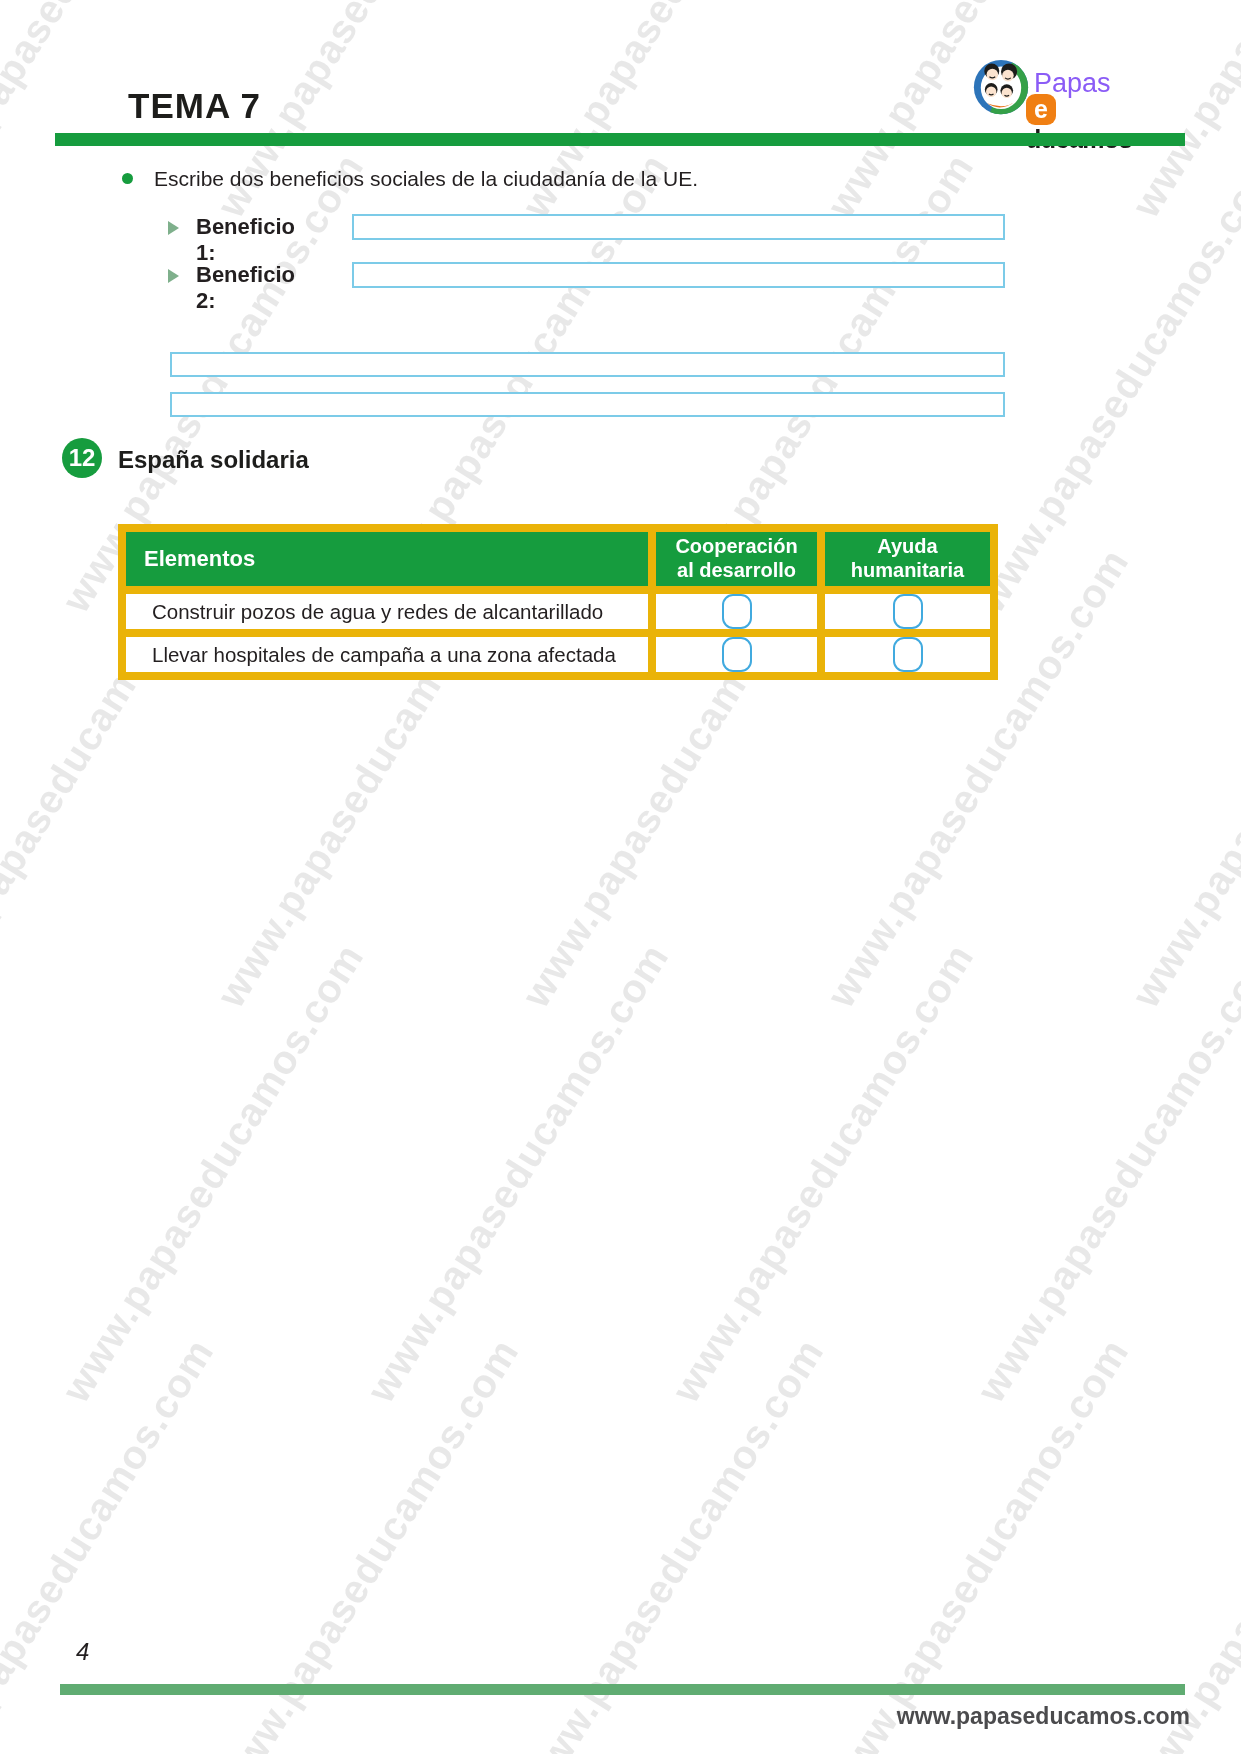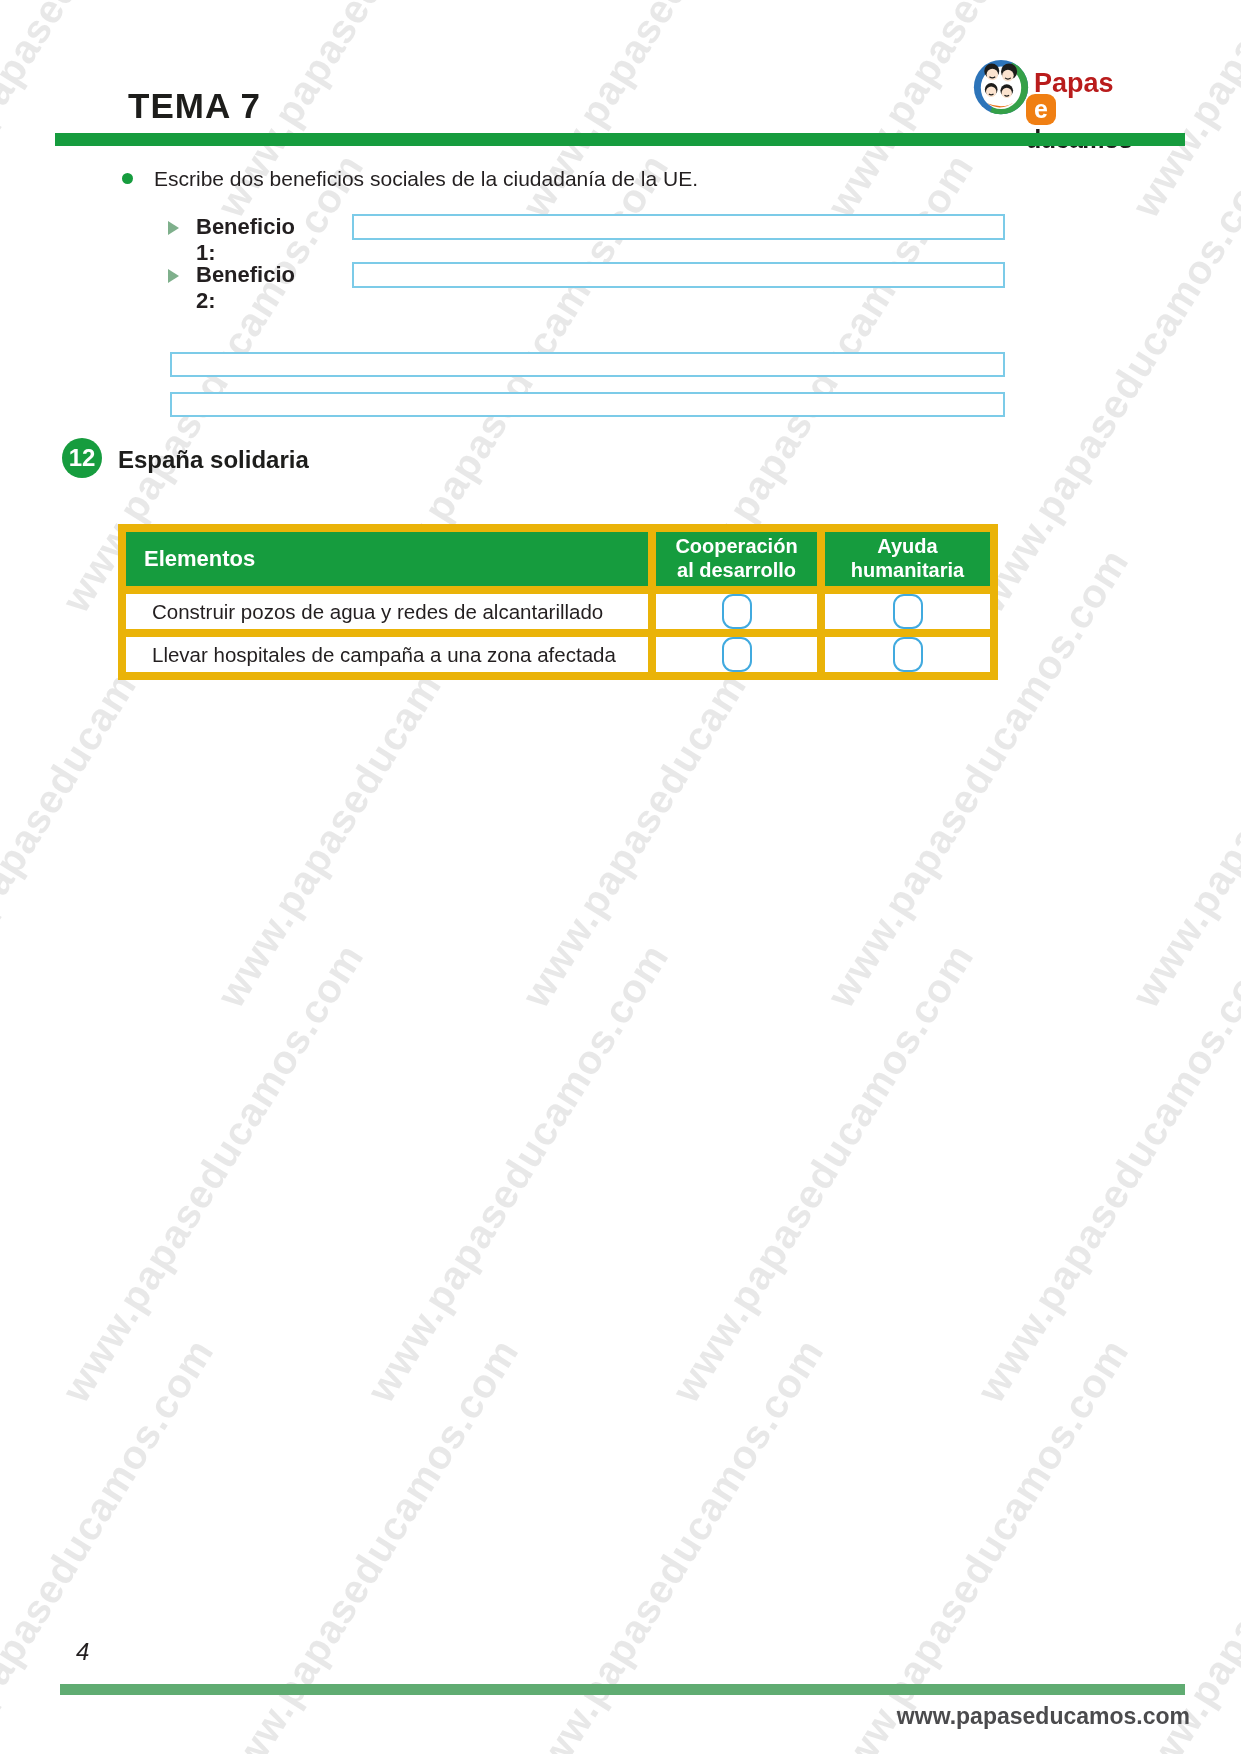--- a/index.html
+++ b/index.html
@@ -38,21 +38,21 @@
   }
   .top-rule {
     position:absolute; left:55px; top:133px; width:1130px; height:13px;
     background:#169c3e;
   }
 
   .logo { position:absolute; left:972px; top:54px; width:215px; height:70px; }
   .logo-emblem { position:absolute; left:0; top:2px; }
   .logo-line1 {
     position:absolute; left:62px; top:14px;
-    font-size:27px; font-weight:700; color:#b91c1c;
+    font-size:27px; font-weight:400; color:#8b5cf6;
   }
   .logo-line2 { position:absolute; left:54px; top:40px; height:32px; }
   .e-badge {
     display:inline-block; vertical-align:middle;
     width:30px; height:31px; border-radius:9px;
     background:#f07f13; color:#ffffff;
     font-size:25px; font-weight:800; text-align:center; line-height:30px;
   }
   .logo-ducamos { vertical-align:middle; font-size:25px; font-weight:800; color:#1d1d1b; letter-spacing:-0.5px; }
   .logo-tld { vertical-align:middle; font-size:17px; font-weight:400; color:#1d1d1b; }

